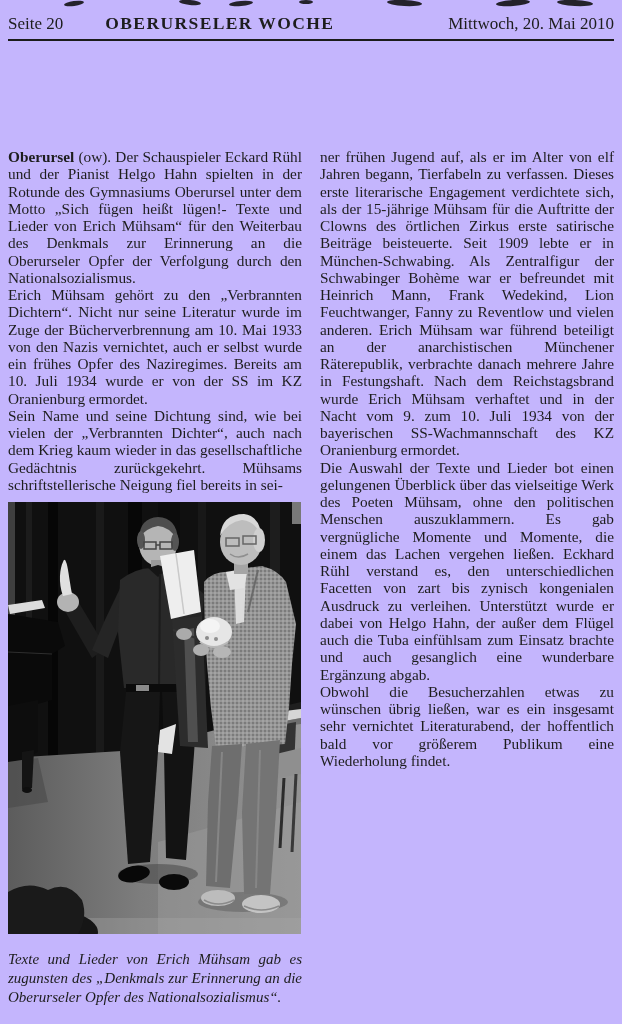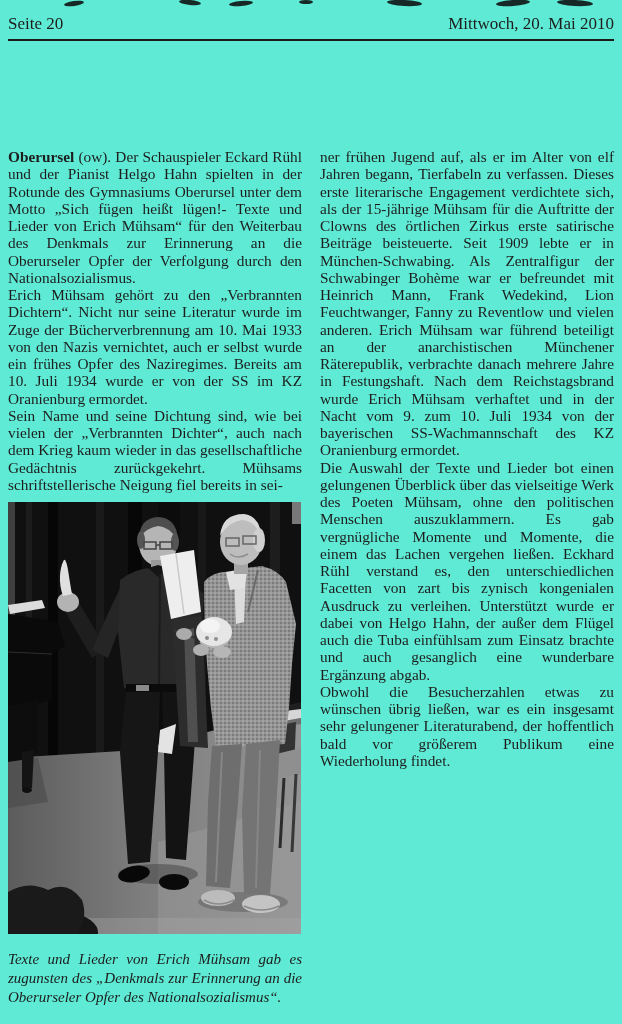--- a/index.html
+++ b/index.html
@@ -1,18 +1,18 @@
 <!DOCTYPE html>
 <html lang="de"><head>
 <meta charset="utf-8">
 <style>
   html,body{margin:0;padding:0;background:#ffffff;}
   .page{
     position:relative;width:622px;height:1024px;overflow:hidden;
-    background:#5eead4;color:#1d1d1d;
+    background:#c4b5fd;color:#1d1d1d;
     font-family:"Liberation Serif", serif;
   }
   
   .smudge{position:absolute;background:#0e0e0e;border-radius:50%;opacity:.88;}
 
   .header{
     position:absolute;left:8px;right:8px;top:0;height:41px;
     display:flex;align-items:flex-end;box-sizing:border-box;
     border-bottom:2px solid #1b1b1b;padding-bottom:5px;
   }
@@ -51,20 +51,21 @@
   <div class="smudge" style="left:64px;top:1px;width:20px;height:5px;transform:rotate(-8deg)"></div>
   <div class="smudge" style="left:179px;top:0;width:22px;height:5px;transform:rotate(5deg)"></div>
   <div class="smudge" style="left:229px;top:1px;width:24px;height:5px;transform:rotate(-5deg)"></div>
   <div class="smudge" style="left:299px;top:0;width:14px;height:4px"></div>
   <div class="smudge" style="left:387px;top:0;width:35px;height:6px;transform:rotate(3deg)"></div>
   <div class="smudge" style="left:496px;top:0;width:34px;height:6px;transform:rotate(-4deg)"></div>
   <div class="smudge" style="left:557px;top:0;width:36px;height:6px;transform:rotate(3deg)"></div>
 
   <header class="header">
     <span class="page-num">Seite 20</span>
+    <span class="masthead">OBERURSELER WOCHE</span>
     <span class="date">Mittwoch, 20. Mai 2010</span>
   </header>
 
 
   <div class="columns">
 
     <div class="col">
       <p><span class="lead-bold">Oberursel</span><span> (ow). Der Schauspieler Eckard Rühl und der Pianist Helgo Hahn spielten in der Rotunde des Gymnasiums Oberursel unter dem Motto „Sich fügen heißt lügen!- Texte und Lieder von Erich Mühsam“ für den Weiterbau des Denkmals zur Erinnerung an die Oberurseler Opfer der Verfolgung durch den Nationalsozialismus.</span></p>
       <p>Erich Mühsam gehört zu den „Verbrannten Dichtern“. Nicht nur seine Literatur wurde im Zuge der Bücherverbrennung am 10. Mai 1933 von den Nazis vernichtet, auch er selbst wurde ein frühes Opfer des Naziregimes. Bereits am 10. Juli 1934 wurde er von der SS im KZ Oranienburg ermordet.</p>
       <p>Sein Name und seine Dichtung sind, wie bei vielen der „Verbrannten Dichter“, auch nach dem Krieg kaum wieder in das gesellschaftliche Gedächtnis zurückgekehrt. Mühsams schriftstellerische Neigung fiel bereits in sei-</p>
@@ -183,17 +184,17 @@
           <ellipse cx="20" cy="430" rx="70" ry="26" fill="#161616"></ellipse>
           <path d="M0,432 L0,390 Q20,378 40,388 Q60,378 74,398 Q80,415 70,432 Z" fill="#1a1a1a"></path>
         </svg>
         <figcaption>Texte und Lieder von Erich Mühsam gab es zugunsten des „Denkmals zur Erinnerung an die Oberurseler Opfer des Nationalsozialismus“.</figcaption>
       </figure>
     </div>
 
     <div class="col">
       <p>ner frühen Jugend auf, als er im Alter von elf Jahren begann, Tierfabeln zu verfassen. Dieses erste literarische Engagement verdichtete sich, als der 15-jährige Mühsam für die Auftritte der Clowns des örtlichen Zirkus erste satirische Beiträge beisteuerte. Seit 1909 lebte er in München-Schwabing. Als Zentralfigur der Schwabinger Bohème war er befreundet mit Heinrich Mann, Frank Wedekind, Lion Feuchtwanger, Fanny zu Reventlow und vielen anderen. Erich Mühsam war führend beteiligt an der anarchistischen Münchener Räterepublik, verbrachte danach mehrere Jahre in Festungshaft. Nach dem Reichstagsbrand wurde Erich Mühsam verhaftet und in der Nacht vom 9. zum 10. Juli 1934 von der bayerischen SS-Wachmannschaft des KZ Oranienburg ermordet.</p>
       <p>Die Auswahl der Texte und Lieder bot einen gelungenen Überblick über das vielseitige Werk des Poeten Mühsam, ohne den politischen Menschen auszuklammern. Es gab vergnügliche Momente und Momente, die einem das Lachen vergehen ließen. Eckhard Rühl verstand es, den unterschiedlichen Facetten von zart bis zynisch kongenialen Ausdruck zu verleihen. Unterstützt wurde er dabei von Helgo Hahn, der außer dem Flügel auch die Tuba einfühlsam zum Einsatz brachte und auch gesanglich eine wunderbare Ergänzung abgab.</p>
-      <p>Obwohl die Besucherzahlen etwas zu wünschen übrig ließen, war es ein insgesamt sehr gelungener Literaturabend, der hoffentlich bald vor größerem Publikum eine Wiederholung findet.</p>
+      <p>Obwohl die Besucherzahlen etwas zu wünschen übrig ließen, war es ein insgesamt sehr vernichtet Literaturabend, der hoffentlich bald vor größerem Publikum eine Wiederholung findet.</p>
     </div>
 
   </div>
 </div>
 
 </body></html>

